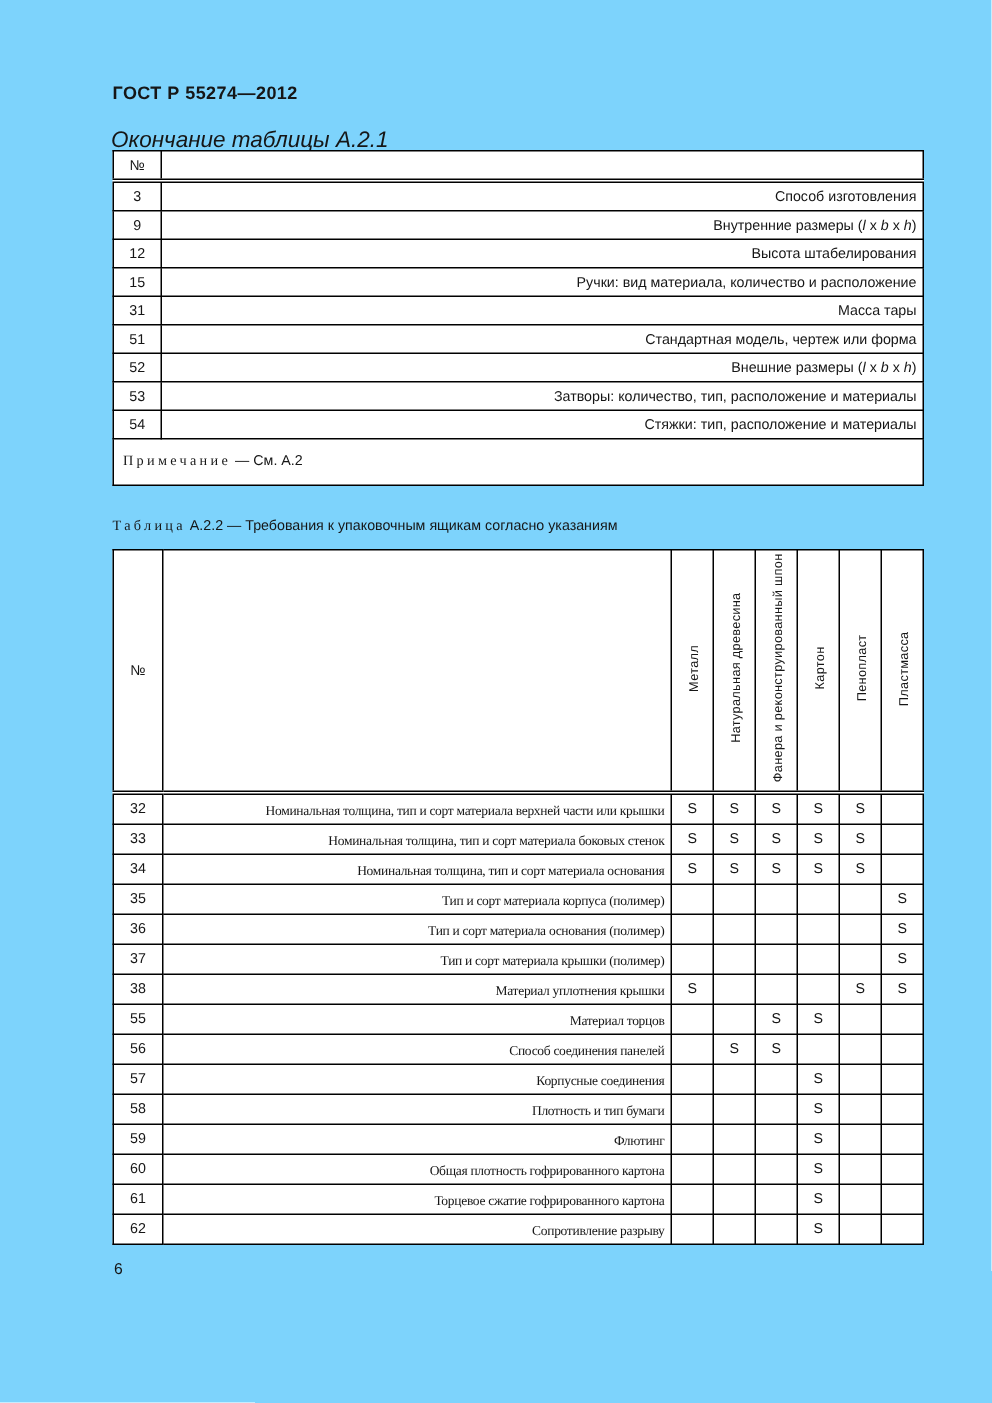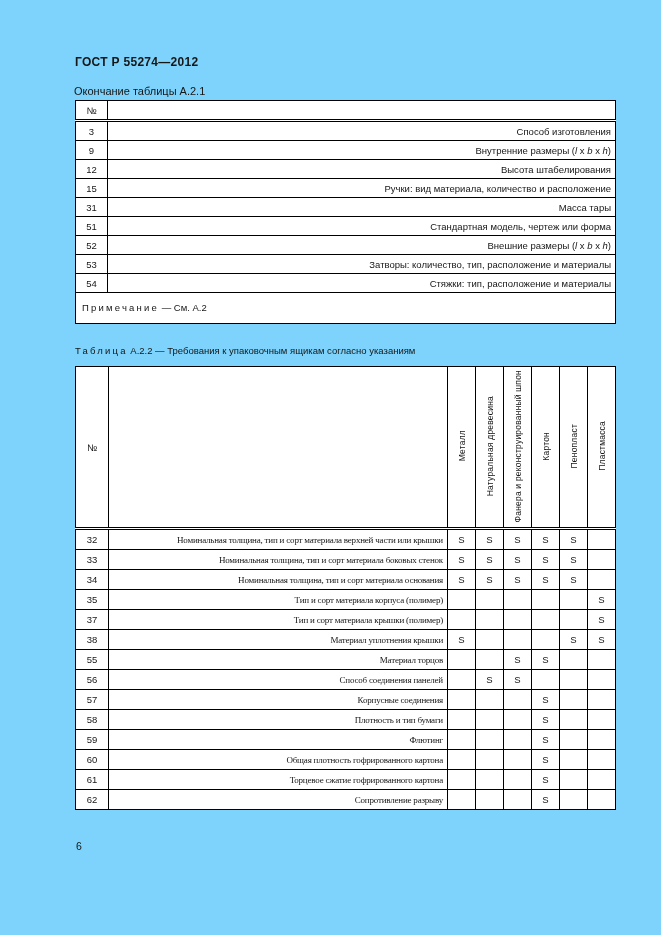--- a/index.html
+++ b/index.html
@@ -1,23 +1,23 @@
 <!DOCTYPE html>
 <html><head>
 <meta charset="utf-8">
 <style>
   html,body{margin:0;padding:0;background:#ffffff;}
   .page{
     position:relative;width:661px;height:935px;background:#7dd3fc;
     font-family:"Liberation Sans", sans-serif;color:#161616;overflow:hidden;
   }
   .doc-title{position:absolute;left:75px;top:55px;font-size:12px;font-weight:bold;letter-spacing:.3px;}
-  .caption-italic{position:absolute;left:74px;top:85px;font-size:11px;}
+  .caption-italic{position:absolute;left:74px;top:85px;font-size:15px;font-style:italic;}
   .caption2{position:absolute;left:75px;top:345px;font-size:9.5px;}
-  .spaced{letter-spacing:2.2px;}
+  .spaced{letter-spacing:2.2px;font-family:Liberation Serif, serif;}
   table{border-collapse:collapse;table-layout:fixed;position:absolute;left:75px;width:541px;background:#fff;}
   .t1{top:100px;}
   .t2{top:366px;}
   th,td{border:1px solid #000;font-size:9.5px;padding:0;vertical-align:middle;color:#161616;}
   thead th{border-bottom:3px double #000;font-weight:normal;}
   .t1 thead th{height:18px;}
   .t1 td{height:18px;}
   .t2 td{height:19px;}
   .t2 thead th{height:160px;}
   .num{text-align:center;}
@@ -163,20 +163,30 @@
           <td class="num">35</td>
           <td class="desc">Тип и сорт материала корпуса (полимер)</td>
           <td class="mark"></td>
           <td class="mark"></td>
           <td class="mark"></td>
           <td class="mark"></td>
           <td class="mark"></td>
           <td class="mark">S</td>
         </tr>
         <tr>
+          <td class="num">36</td>
+          <td class="desc">Тип и сорт материала основания (полимер)</td>
+          <td class="mark"></td>
+          <td class="mark"></td>
+          <td class="mark"></td>
+          <td class="mark"></td>
+          <td class="mark"></td>
+          <td class="mark">S</td>
+        </tr>
+        <tr>
           <td class="num">37</td>
           <td class="desc">Тип и сорт материала крышки (полимер)</td>
           <td class="mark"></td>
           <td class="mark"></td>
           <td class="mark"></td>
           <td class="mark"></td>
           <td class="mark"></td>
           <td class="mark">S</td>
         </tr>
         <tr>

